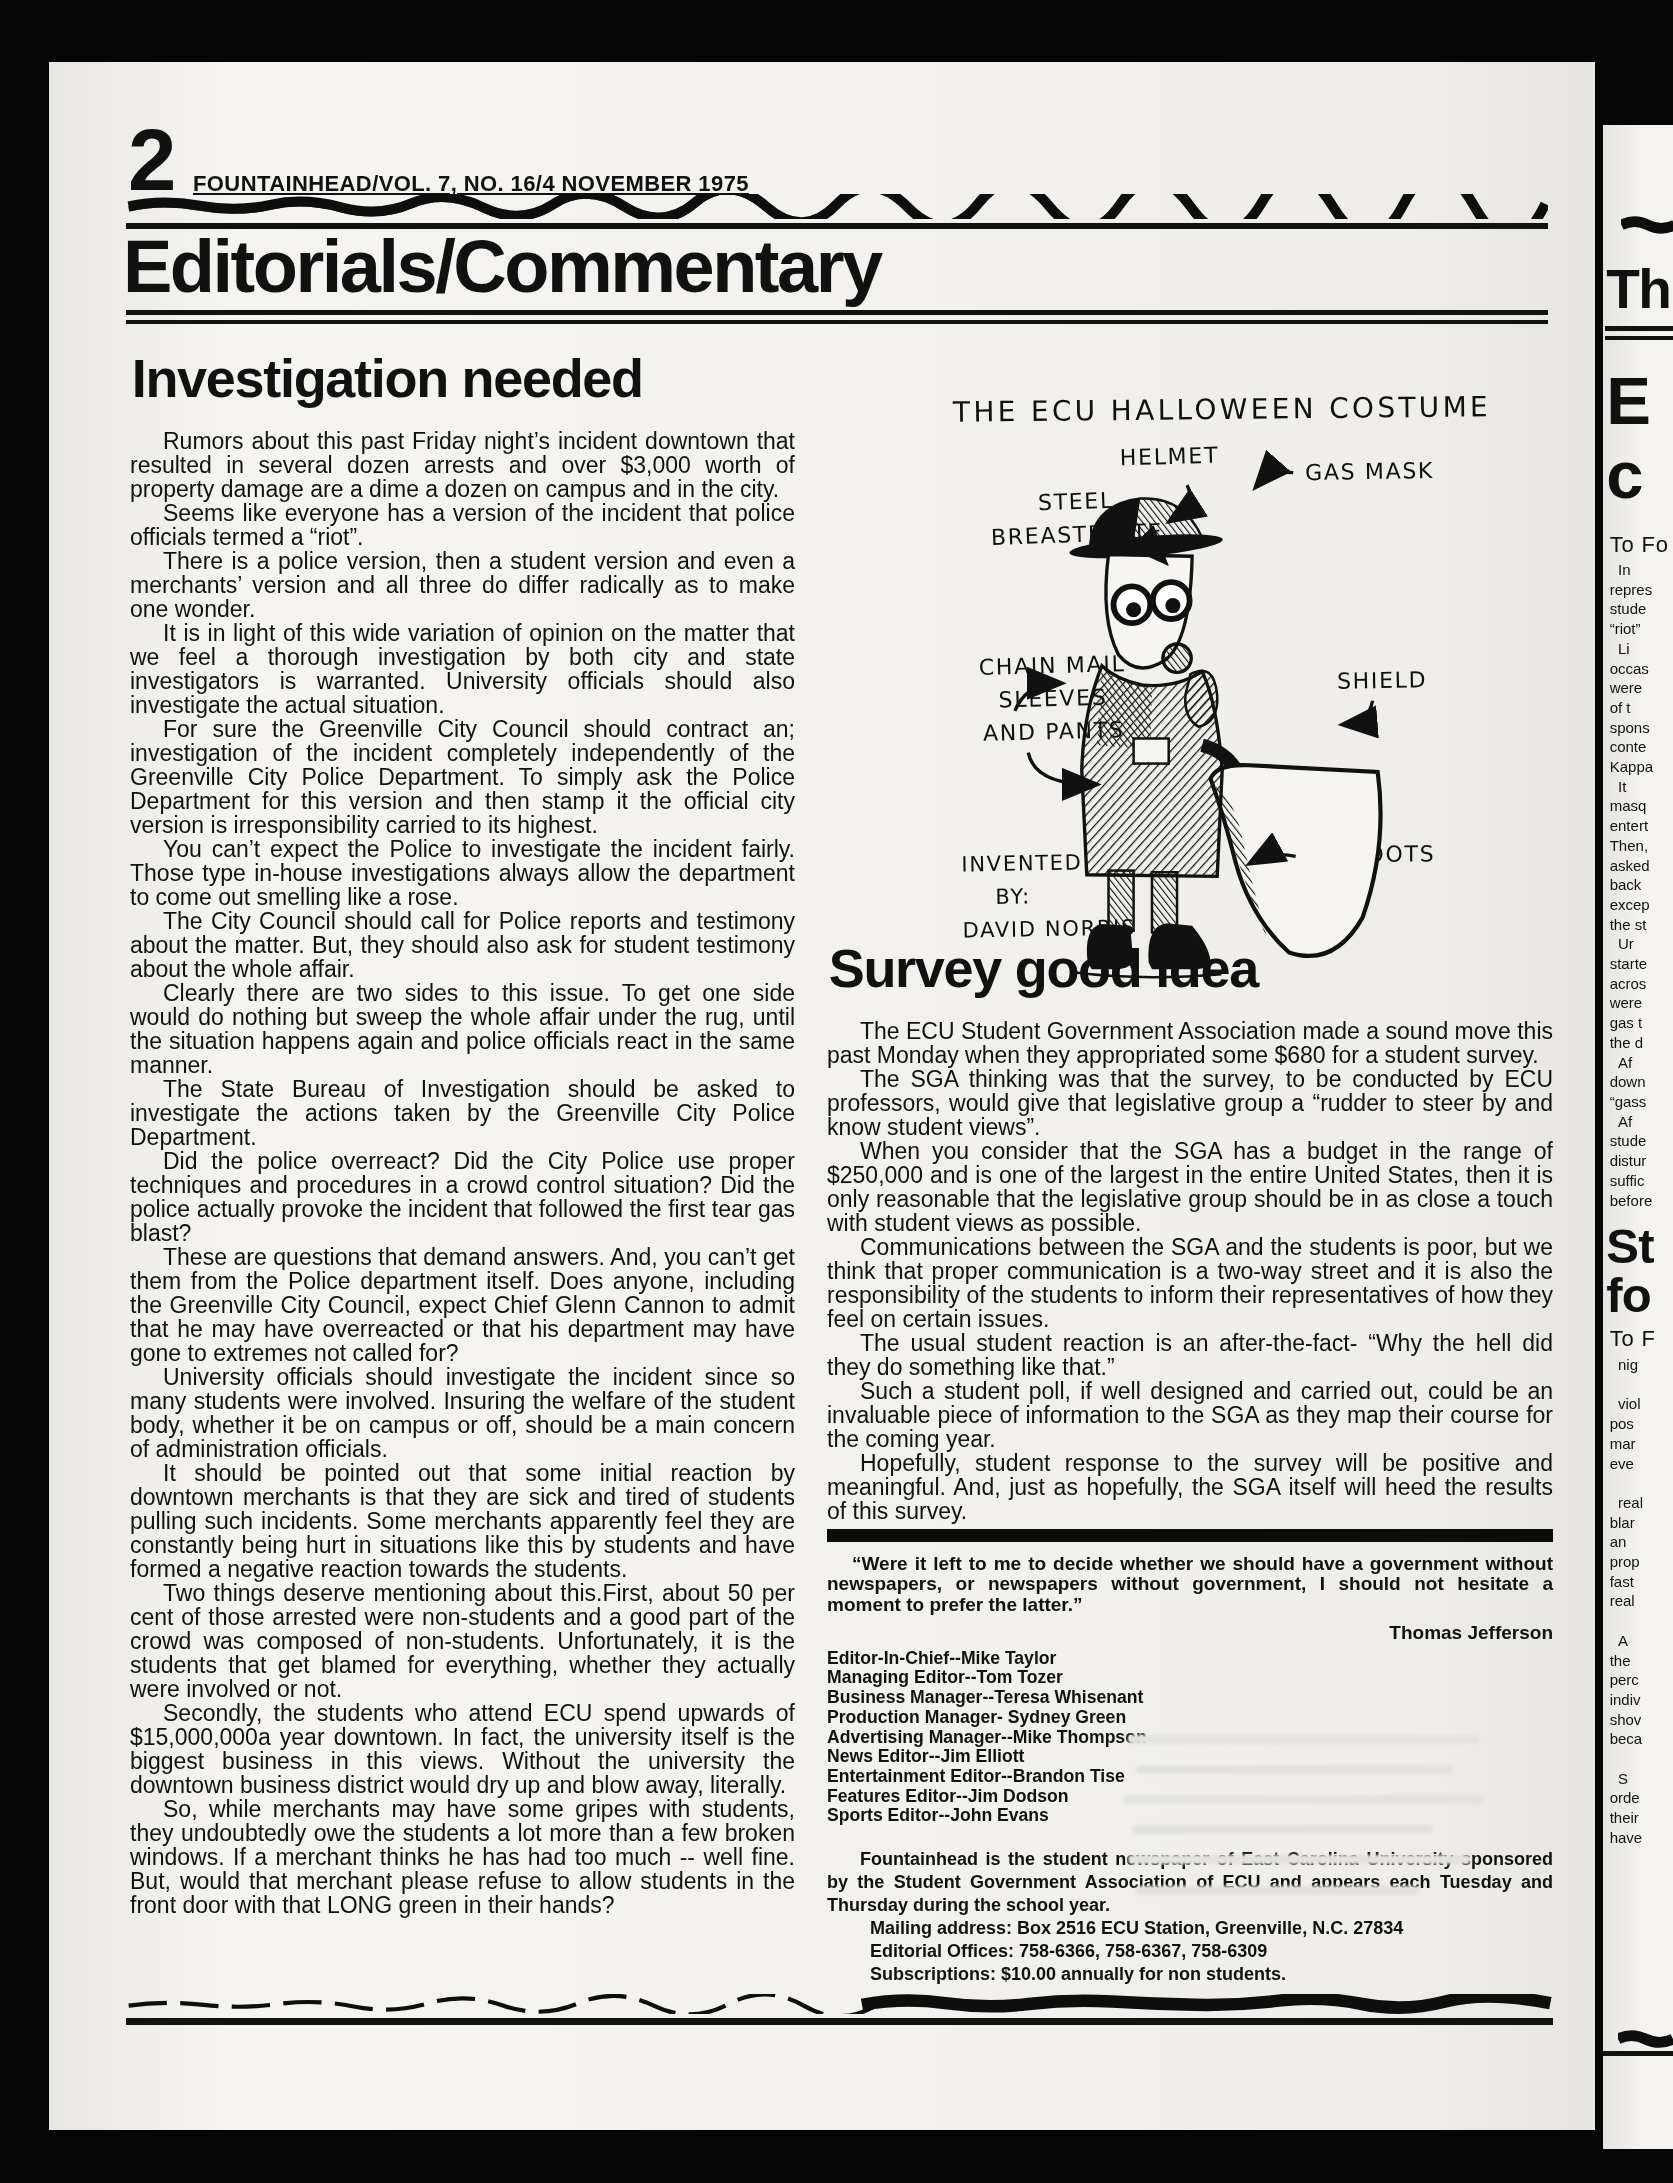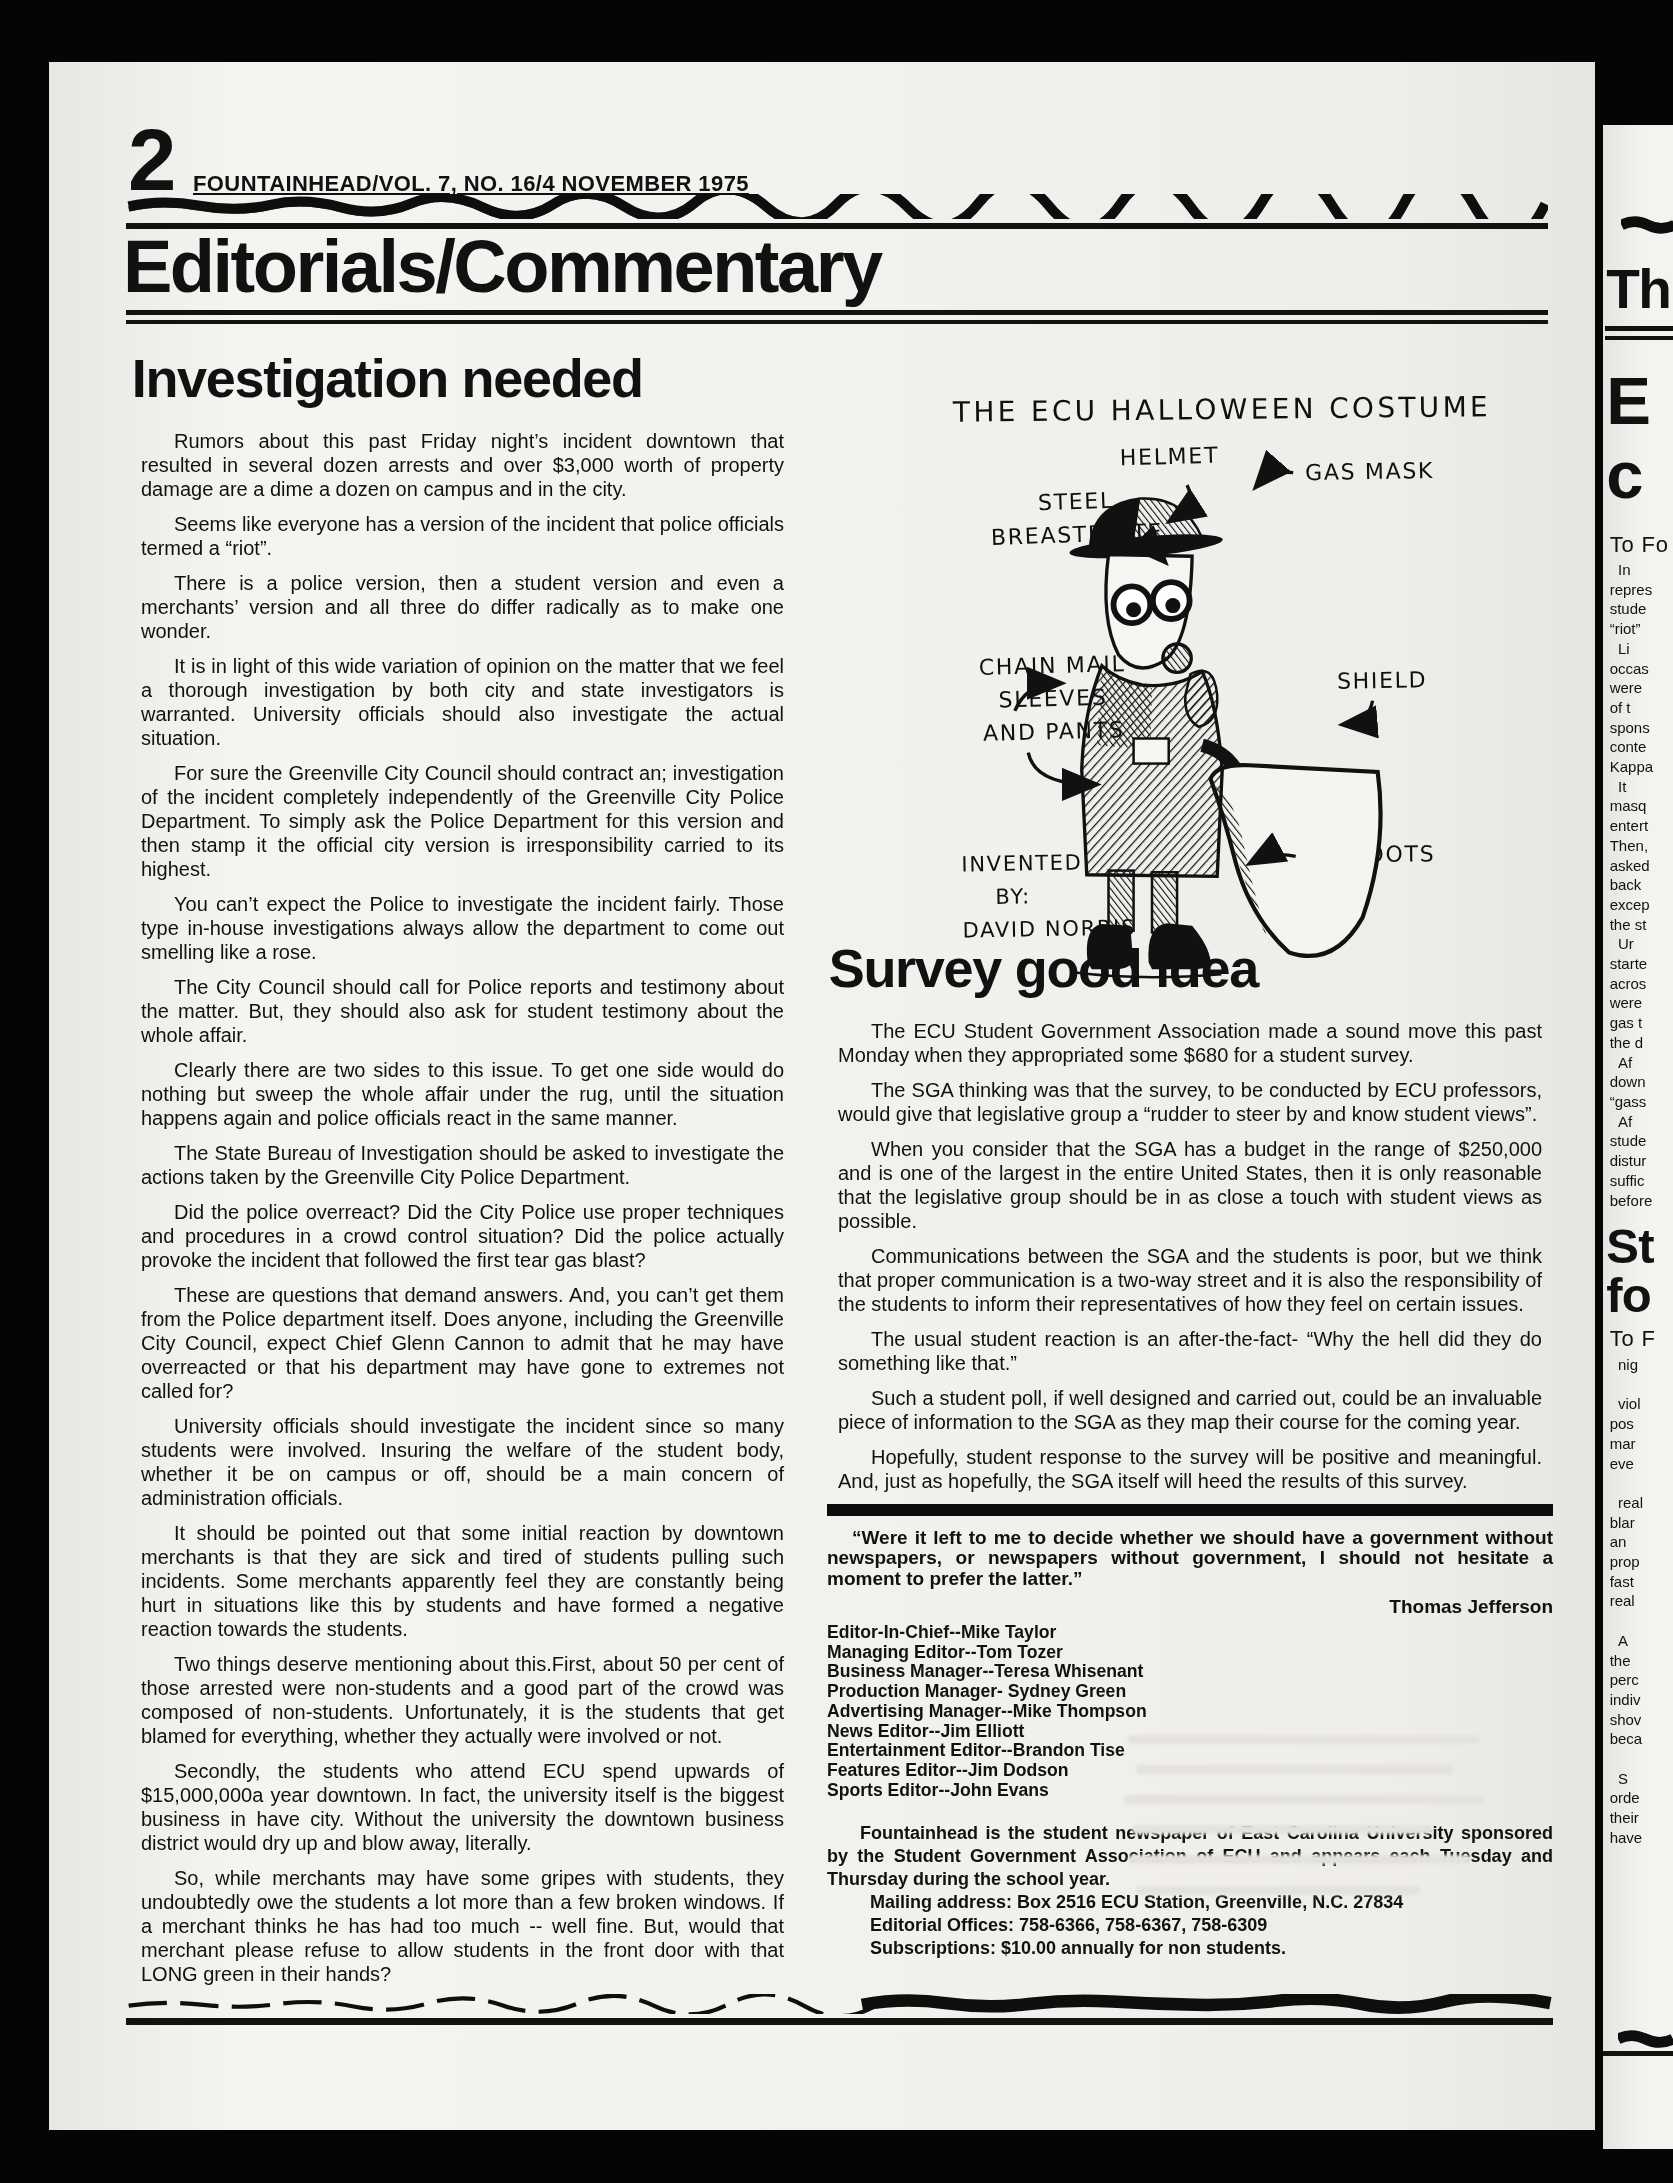--- a/index.html
+++ b/index.html
@@ -10,21 +10,21 @@
     background:linear-gradient(90deg,#e9e7e3 0%,#f5f4f1 12%,#f2f1ed 55%,#efede9 88%,#e7e5e1 100%);}
   .side-page{position:absolute;left:1603px;top:125px;width:92px;height:2024px;overflow:hidden;
     background:linear-gradient(90deg,#e6e4e0 0%,#f4f3f0 45%);}
   
   .page-num{left:79px;top:54px;font-size:87px;font-weight:bold;line-height:1;letter-spacing:-1.7px;}
   .masthead{left:144px;top:109px;font-size:22px;font-weight:bold;letter-spacing:0.4px;text-decoration:underline;}
   .rule{background:#121212;}
   .section-title{left:74px;top:164px;font-size:74px;font-weight:bold;letter-spacing:-2.5px;line-height:1.1;}
   
   .headline{font-size:54px;font-weight:bold;letter-spacing:-1.3px;margin:0 0 22px 1.7px;line-height:1.05;}
-  .para{margin:11px;font-size:20px;line-height:24px;text-align:justify;text-indent:33px;}
+  .para{margin:0;font-size:23px;line-height:24px;text-align:justify;text-indent:33px;}
   .col-left{left:81px;top:288px;width:665px;}
   .col-right{left:778px;top:878px;width:726px;}
   .heavy-bar{height:12.5px;background:#0c0c0c;margin-top:6.7px;}
   .quote{margin:11.7px 0 0 0;font-size:19px;font-weight:bold;line-height:20.5px;
     text-align:justify;text-indent:25px;}
   .quote-attr{text-align:right;font-weight:bold;font-size:19px;margin-top:6.7px;}
   .staff{margin-top:5px;}
   .staff-line{font-size:17.6px;font-weight:bold;line-height:19.7px;}
   .footer-about{margin:22px 0 0 0;font-size:18px;font-weight:bold;line-height:23px;
     text-align:justify;text-indent:33px;}
@@ -80,21 +80,21 @@
         <p class="para">For sure the Greenville City Council should contract an; investigation of the incident completely independently of the Greenville City Police Department. To simply ask the Police Department for this version and then stamp it the official city version is irresponsibility carried to its highest.</p>
         <p class="para">You can’t expect the Police to investigate the incident fairly. Those type in-house investigations always allow the department to come out smelling like a rose.</p>
         <p class="para">The City Council should call for Police reports and testimony about the matter. But, they should also ask for student testimony about the whole affair.</p>
         <p class="para">Clearly there are two sides to this issue. To get one side would do nothing but sweep the whole affair under the rug, until the situation happens again and police officials react in the same manner.</p>
         <p class="para">The State Bureau of Investigation should be asked to investigate the actions taken by the Greenville City Police Department.</p>
         <p class="para">Did the police overreact? Did the City Police use proper techniques and procedures in a crowd control situation? Did the police actually provoke the incident that followed the first tear gas blast?</p>
         <p class="para">These are questions that demand answers. And, you can’t get them from the Police department itself. Does anyone, including the Greenville City Council, expect Chief Glenn Cannon to admit that he may have overreacted or that his department may have gone to extremes not called for?</p>
         <p class="para">University officials should investigate the incident since so many students were involved. Insuring the welfare of the student body, whether it be on campus or off, should be a main concern of administration officials.</p>
         <p class="para">It should be pointed out that some initial reaction by downtown merchants is that they are sick and tired of students pulling such incidents. Some merchants apparently feel they are constantly being hurt in situations like this by students and have formed a negative reaction towards the students.</p>
         <p class="para">Two things deserve mentioning about this.First, about 50 per cent of those arrested were non-students and a good part of the crowd was composed of non-students. Unfortunately, it is the students that get blamed for everything, whether they actually were involved or not.</p>
-        <p class="para">Secondly, the students who attend ECU spend upwards of $15,000,000a year downtown. In fact, the university itself is the biggest business in have city. Without the university the downtown business district would dry up and blow away, literally.</p>
+        <p class="para">Secondly, the students who attend ECU spend upwards of $15,000,000a year downtown. In fact, the university itself is the biggest business in this views. Without the university the downtown business district would dry up and blow away, literally.</p>
         <p class="para">So, while merchants may have some gripes with students, they undoubtedly owe the students a lot more than a few broken windows. If a merchant thinks he has had too much -- well fine. But, would that merchant please refuse to allow students in the front door with that LONG green in their hands?</p>
       </div>
   </section>
 
   <div class="abs hand cartoon-caption">THE ECU HALLOWEEN COSTUME</div>
   <div class="abs hand hand-label lbl-helmet">HELMET</div>
   <div class="abs hand hand-label lbl-gasmask">GAS MASK</div>
   <div class="abs hand hand-label lbl-breastplate">STEEL
 BREASTPLATE</div>
   <div class="abs hand hand-label lbl-chainmail">CHAIN MAIL

